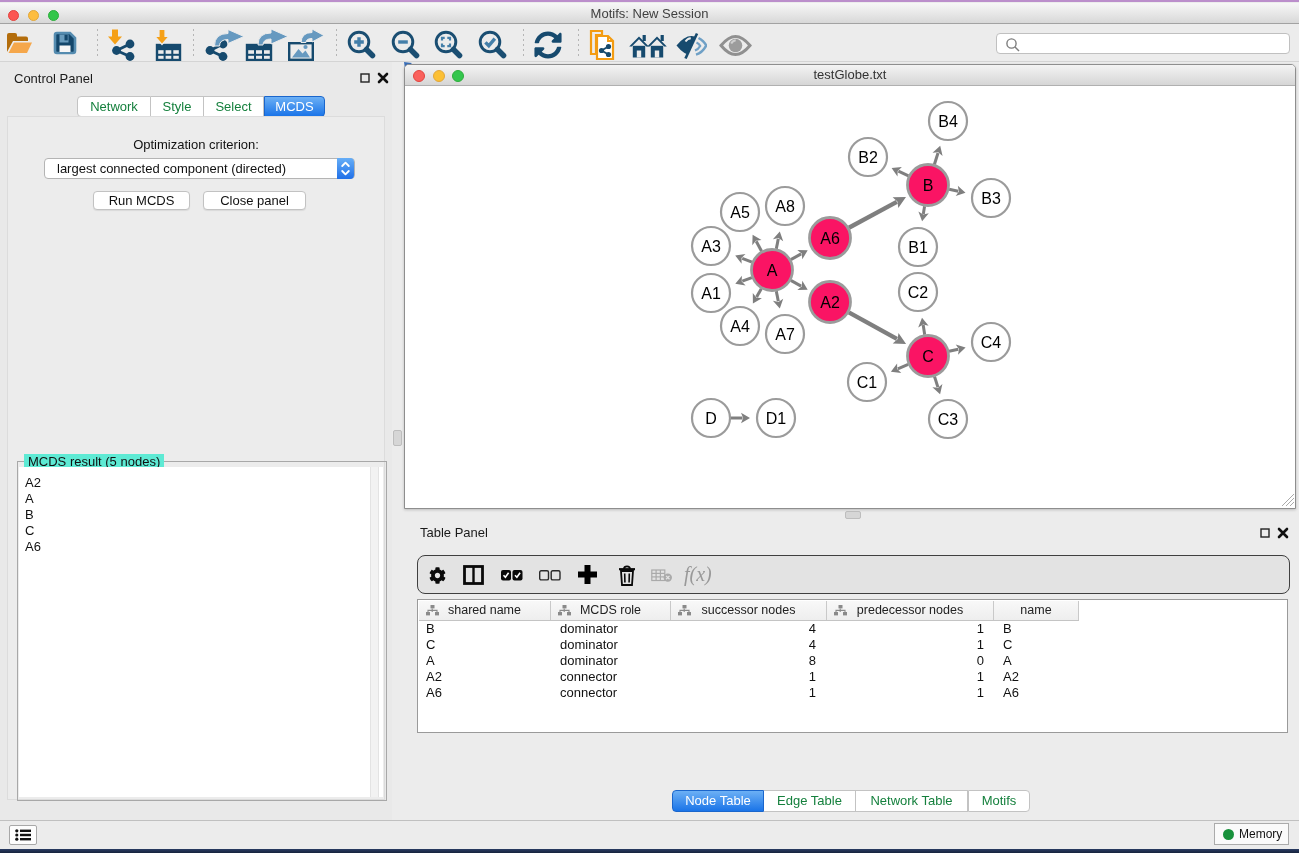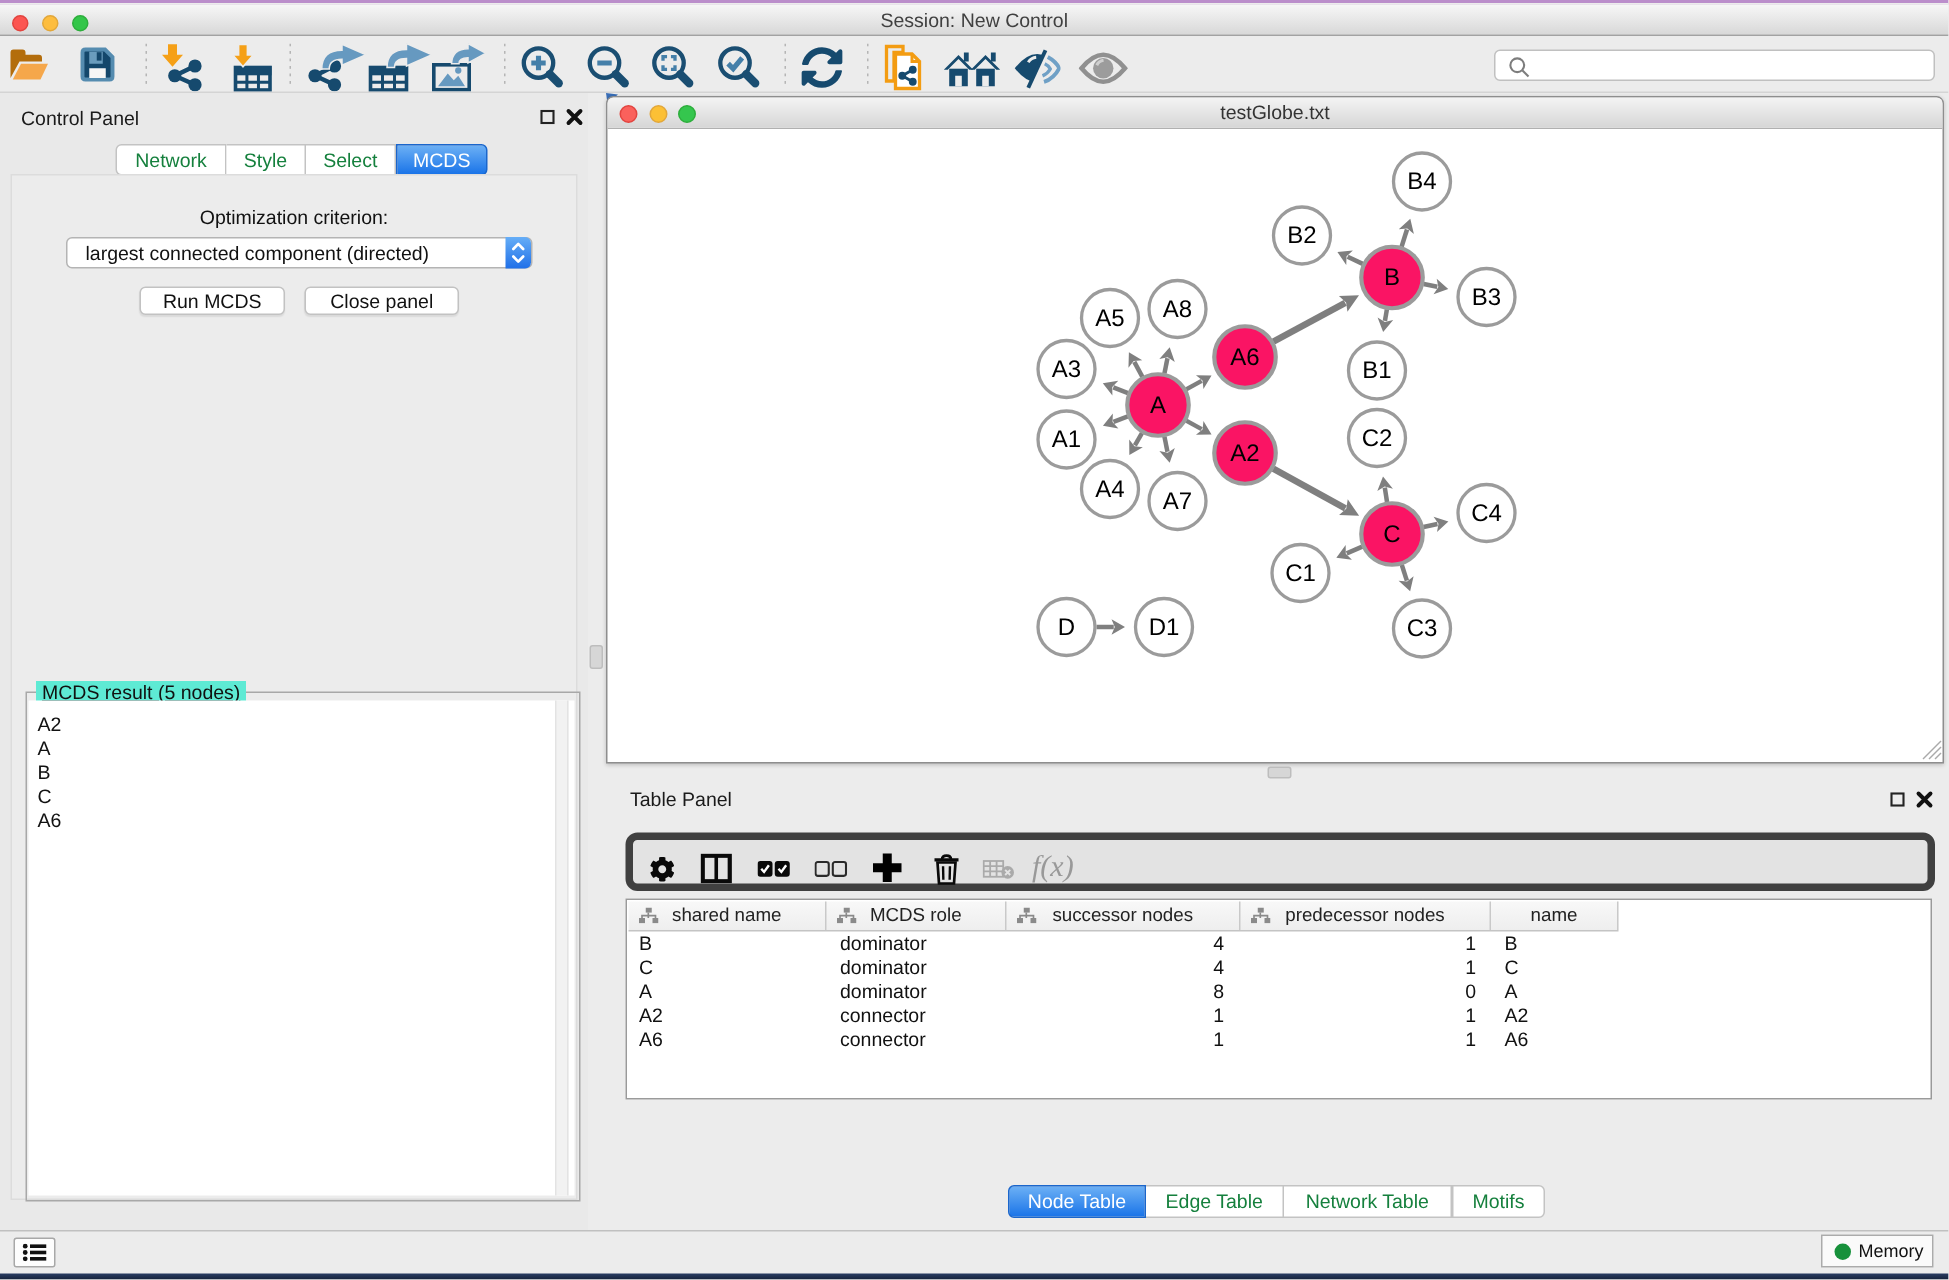--- a/index.html
+++ b/index.html
@@ -49,39 +49,39 @@
      border:1px solid #8e8e8e;border-radius:5px 5px 0 0;box-sizing:border-box;
      box-shadow:0 1px 3px rgba(0,0,0,0.2);}
   #nettitle{position:absolute;left:0;top:0;width:100%;height:21px;
      background:linear-gradient(#f4f4f4,#d6d6d6);border-bottom:1px solid #b0b0b0;
      border-radius:4px 4px 0 0;box-sizing:border-box;}
   #nettitle .title{width:100%;text-align:center;font-size:13px;color:#333;line-height:20px;}
   
   #tpanel{left:404px;top:519px;width:895px;height:301px;background:#ececec;}
   #tpanel .hdr{position:absolute;left:16px;top:6px;font-size:13px;color:#1a1a1a;}
   #ttoolbar{position:absolute;left:13px;top:36px;width:873px;height:39px;background:#e3e3e3;
-     border:5px solid #404040;border-radius:8px;box-sizing:border-box;}
+     border:1px solid #404040;border-radius:8px;box-sizing:border-box;}
   #ttable{position:absolute;left:13px;top:80px;width:871px;height:134px;background:#fff;
      border:1px solid #9a9a9a;box-sizing:border-box;}
   #ttabs{position:absolute;left:268px;top:271px;height:22px;}
   .thead{position:absolute;left:1px;top:1px;height:19px;background:linear-gradient(#f8f8f8,#eeeeee);
      border-bottom:1px solid #c4c4c4;}
   .thcell{position:absolute;top:0;height:19px;box-sizing:border-box;border-right:1px solid #c9c9c9;
      font-size:12.5px;color:#222;text-align:center;line-height:19px;}
   .trow{position:absolute;font-size:13px;color:#111;height:16px;line-height:16px;}
   .hicon{position:absolute;left:5px;top:4px;}
   
   #statusbar{left:0;top:820px;width:1299px;height:29px;background:#ececec;border-top:1px solid #c0c0c0;box-sizing:border-box;padding-left:32px;}
   #wallpaper-bot{left:0;top:849px;width:1299px;height:4px;background:linear-gradient(#2a3c63,#16233c);}
 </style>
 </head>
 <body>
 <div id="wallpaper-top" class="abs"></div>
 <div id="titlebar" class="abs">
-  <div class="title">Session: New Control</div>
+  <div class="title">Motifs: New Session</div>
   <div class="tl" style="left:8px;top:7px;width:11px;height:11px;background:#fc5551;border:1px solid #e2443f;"></div>
   <div class="tl" style="left:28px;top:7px;width:11px;height:11px;background:#fdbd3e;border:1px solid #e2a73a;"></div>
   <div class="tl" style="left:48px;top:7px;width:11px;height:11px;background:#33c649;border:1px solid #2dae3c;"></div>
 </div>
 <div id="toolbar" class="abs">
 
   <svg class="tbi" style="left:6px;top:8px;" width="29" height="22" viewBox="0 0 29 22">
     <path d="M1 20 L1 3 Q1 1 3 1 L9 1 Q11 1 11 3 L11 4.5 L20 4.5 Q22 4.5 22 6.5 L22 9 L7 9 Z" fill="#b36d0c"></path>
     <path d="M8 10.5 L26 10.5 L21 21 L2.5 21 Z" fill="#f5a74b"></path>
   </svg>

